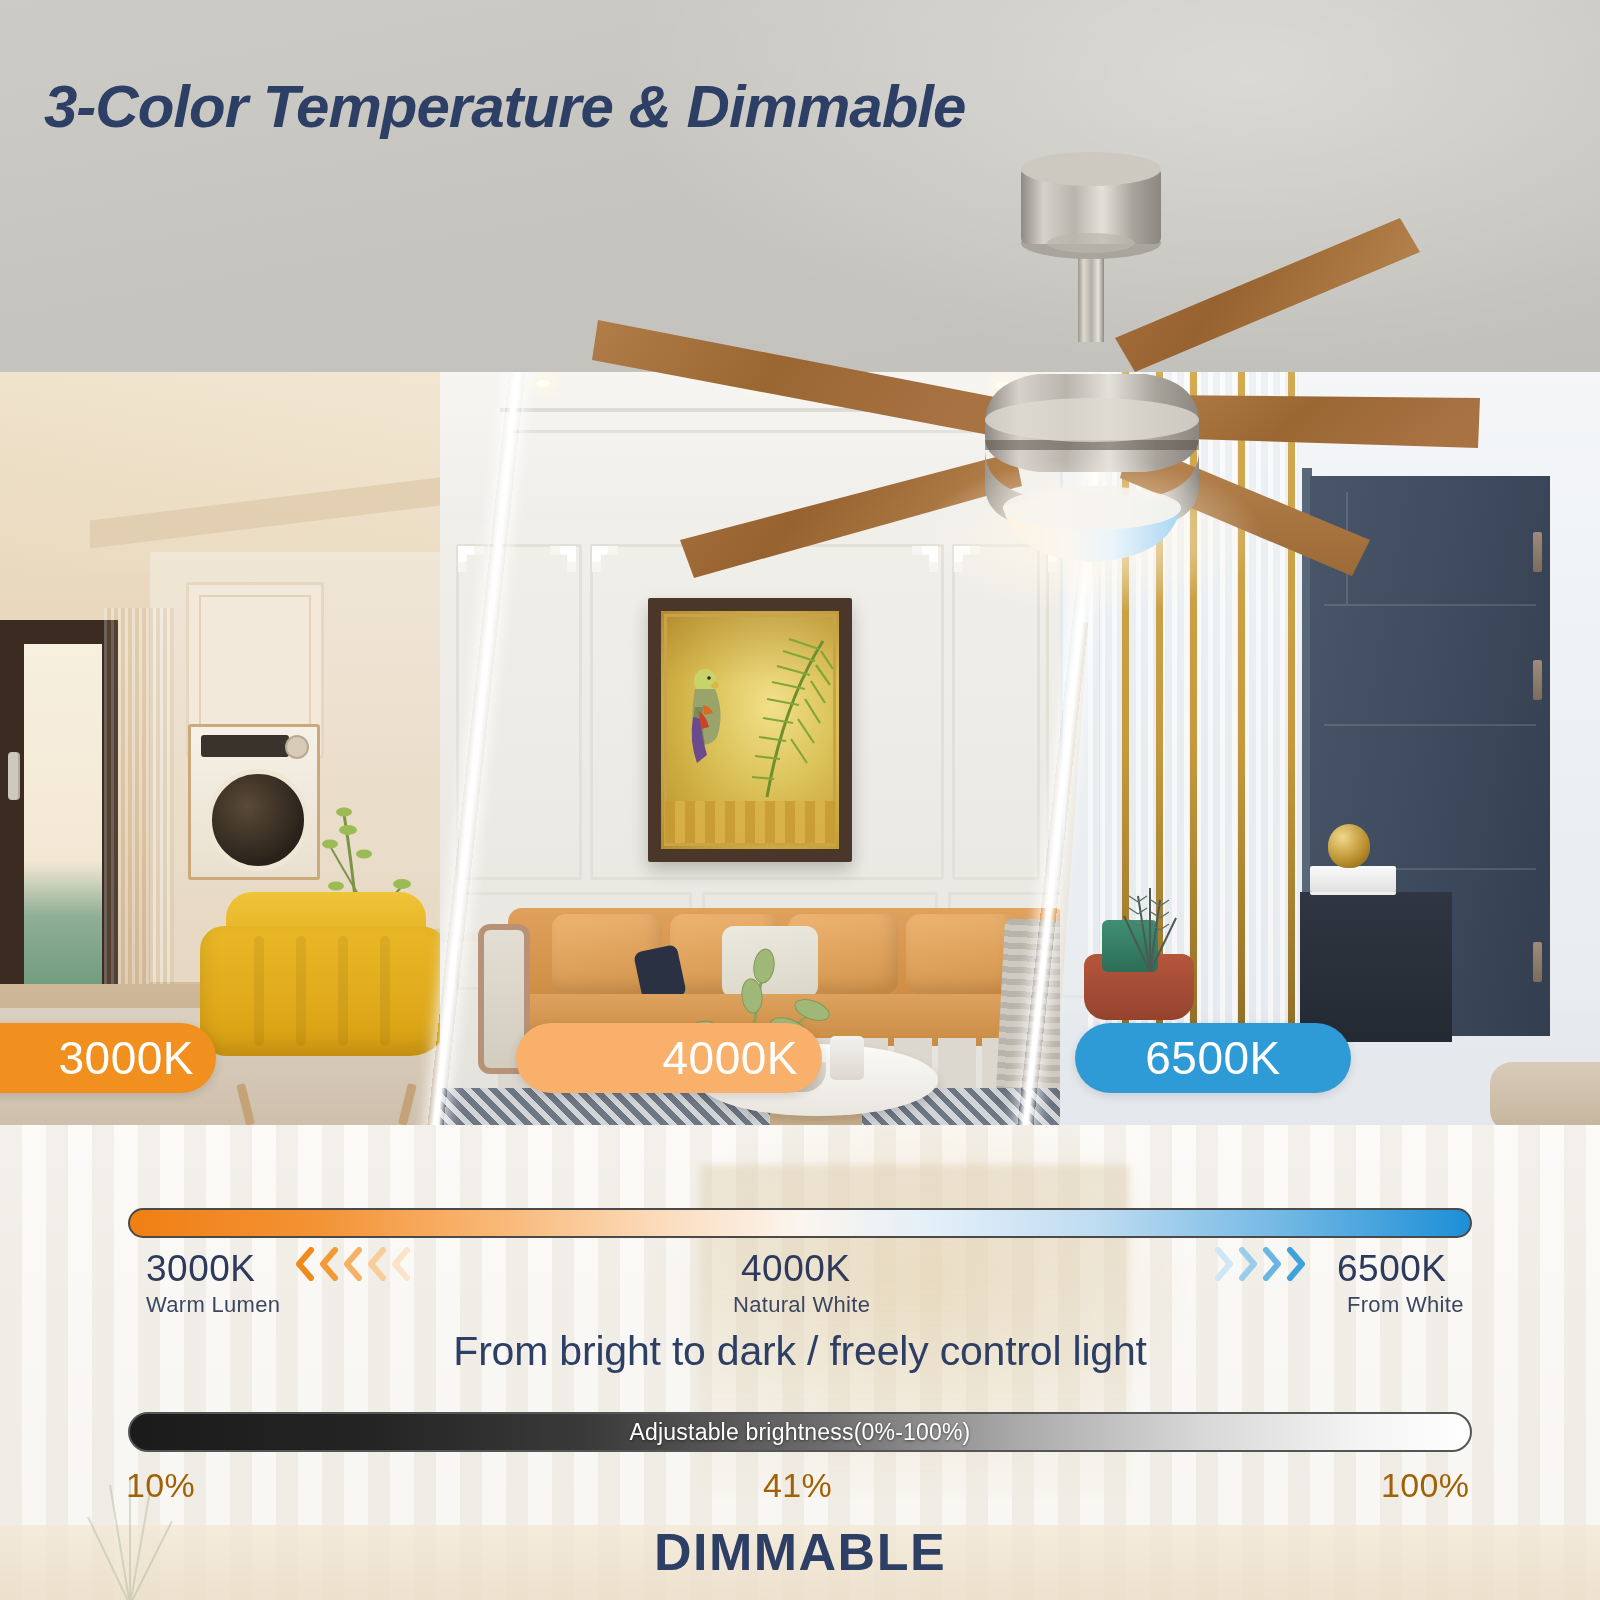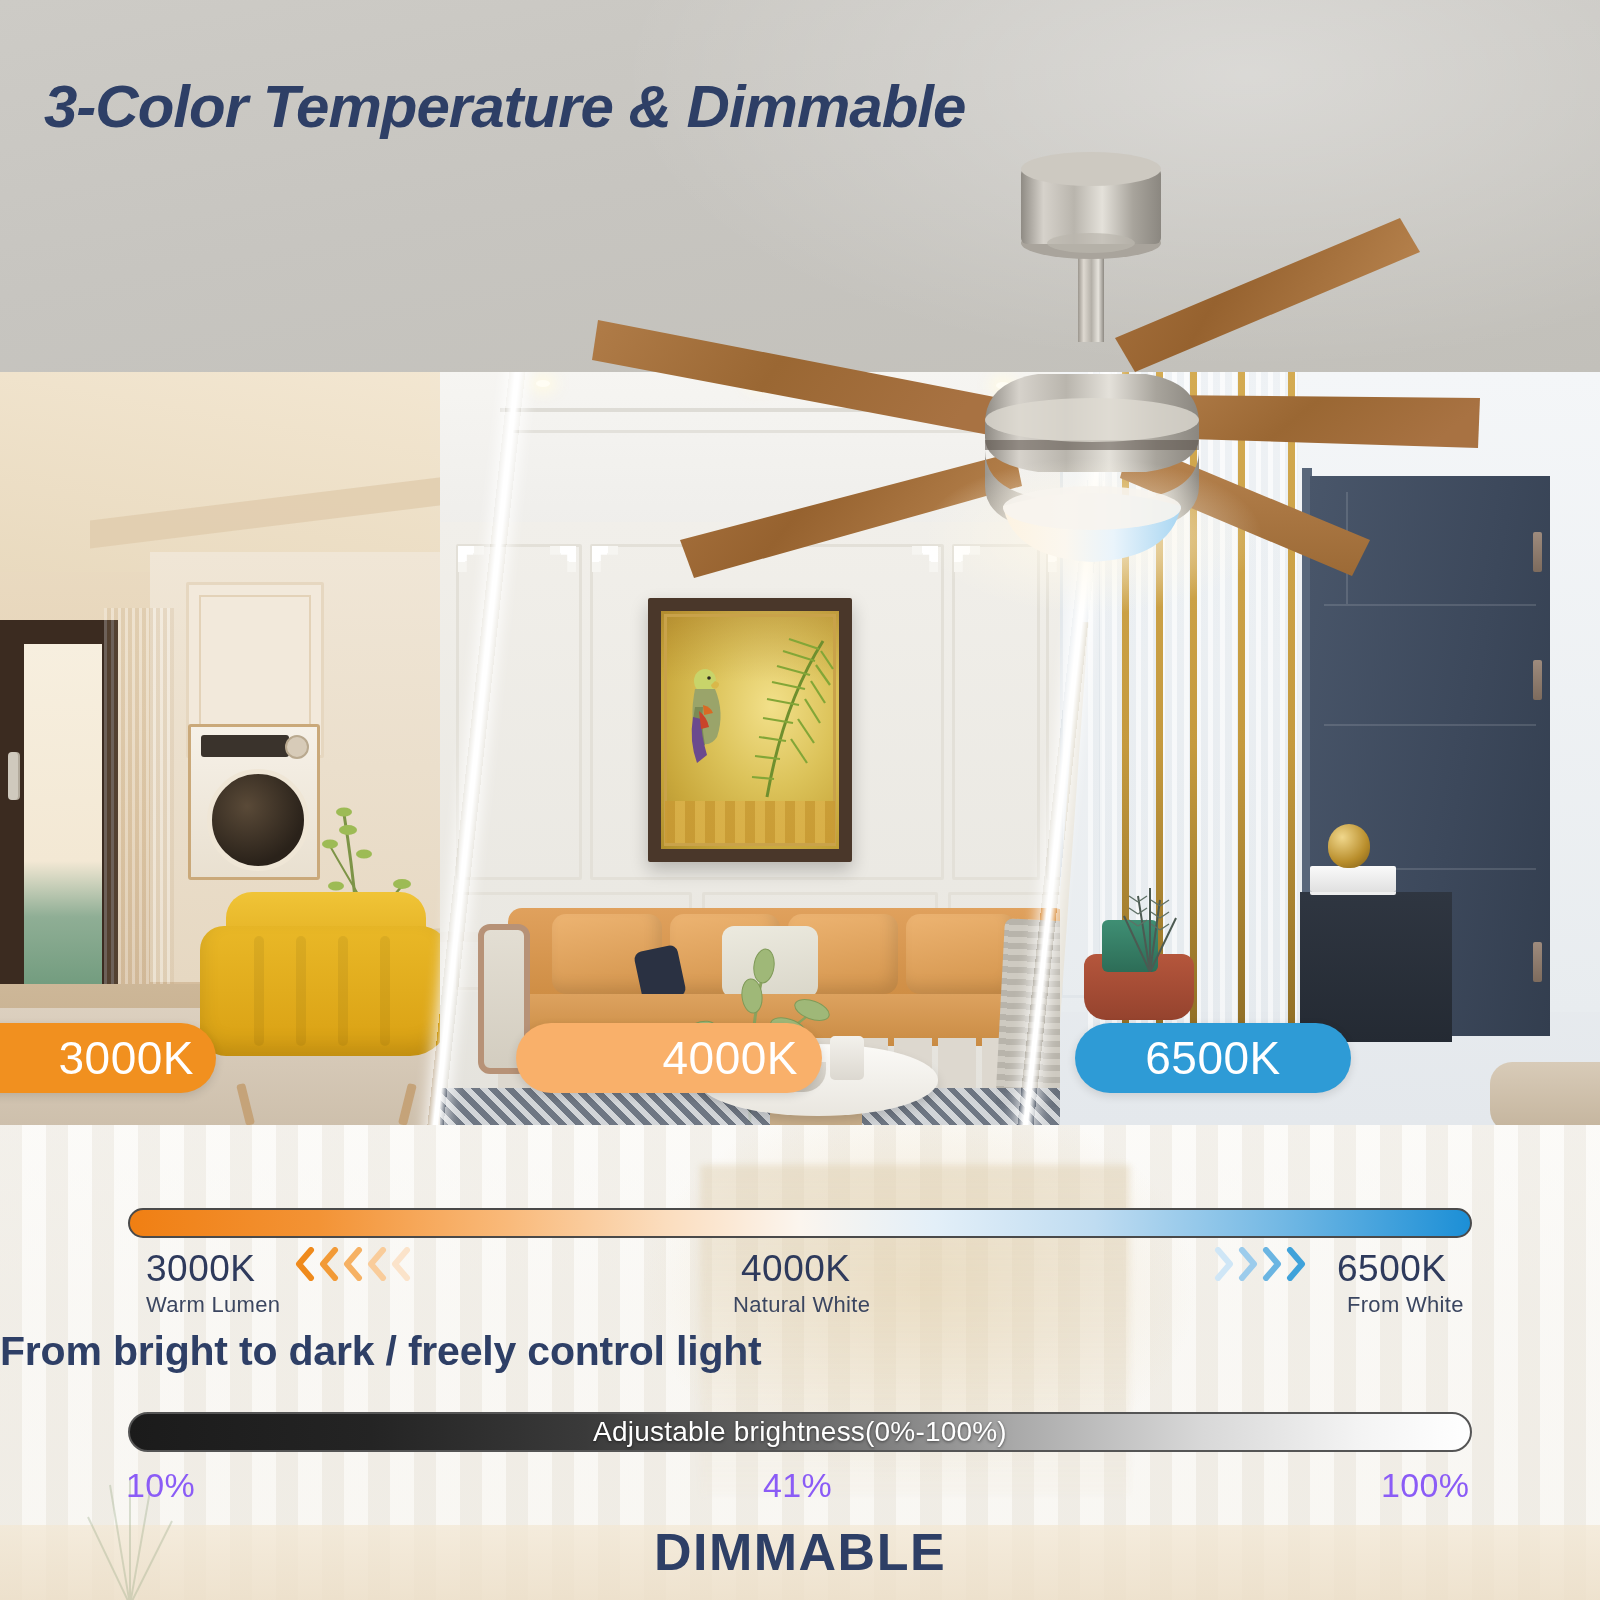--- a/index.html
+++ b/index.html
@@ -243,35 +243,35 @@
   .lbl-4000{left:741px;top:1248px;}
   .sub-4000{left:733px;top:1292px;}
   .lbl-6500{left:1337px;top:1248px;}
   .sub-6500{left:1347px;top:1292px;}
 
   .chev-left{position:absolute;left:293px;top:1247px;display:flex;gap:2px;}
   .chev-right{position:absolute;left:1213px;top:1247px;display:flex;gap:2px;}
   .chev{width:22px;height:34px;}
 
   .tagline{
-    position:absolute;left:0;top:1328px;width:1600px;text-align:left;
-    font-size:41px;font-weight:bold;color:#2e3f66;letter-spacing:-.2px;
+    position:absolute;left:0;top:1328px;width:1600px;text-align:center;
+    font-size:41px;font-weight:normal;color:#2e3f66;letter-spacing:-.2px;
   }
 
   
   .dim-bar{
     position:absolute;left:128px;top:1412px;width:1344px;height:40px;border-radius:20px;
     background:linear-gradient(90deg,#1b1b1b 0%,#242424 18%,#3a3a3a 34%,#6d6d6d 52%,
       #a9a9a9 66%,#d8d8d8 80%,#f4f4f4 92%,#ffffff 100%);
     border:2px solid #555;box-sizing:border-box;
     display:flex;align-items:center;justify-content:center;
   }
-  .dim-bar span{font-size:28px;color:#ffffff;letter-spacing:.2px;
+  .dim-bar span{font-size:23px;color:#ffffff;letter-spacing:.2px;
     text-shadow:0 1px 3px rgba(0,0,0,.55);}
-  .pct{position:absolute;font-size:34px;color:#8b5cf6;letter-spacing:.3px;}
+  .pct{position:absolute;font-size:34px;color:#a16207;letter-spacing:.3px;}
   .pct-10{left:126px;top:1466px;}
   .pct-50{left:763px;top:1466px;}
   .pct-100{left:1381px;top:1466px;}
 
   .dimmable{
     position:absolute;left:0;top:1522px;width:1600px;text-align:center;
     font-size:52px;font-weight:bold;color:#2e3f66;letter-spacing:1.5px;
   }
 </style>
 </head>

